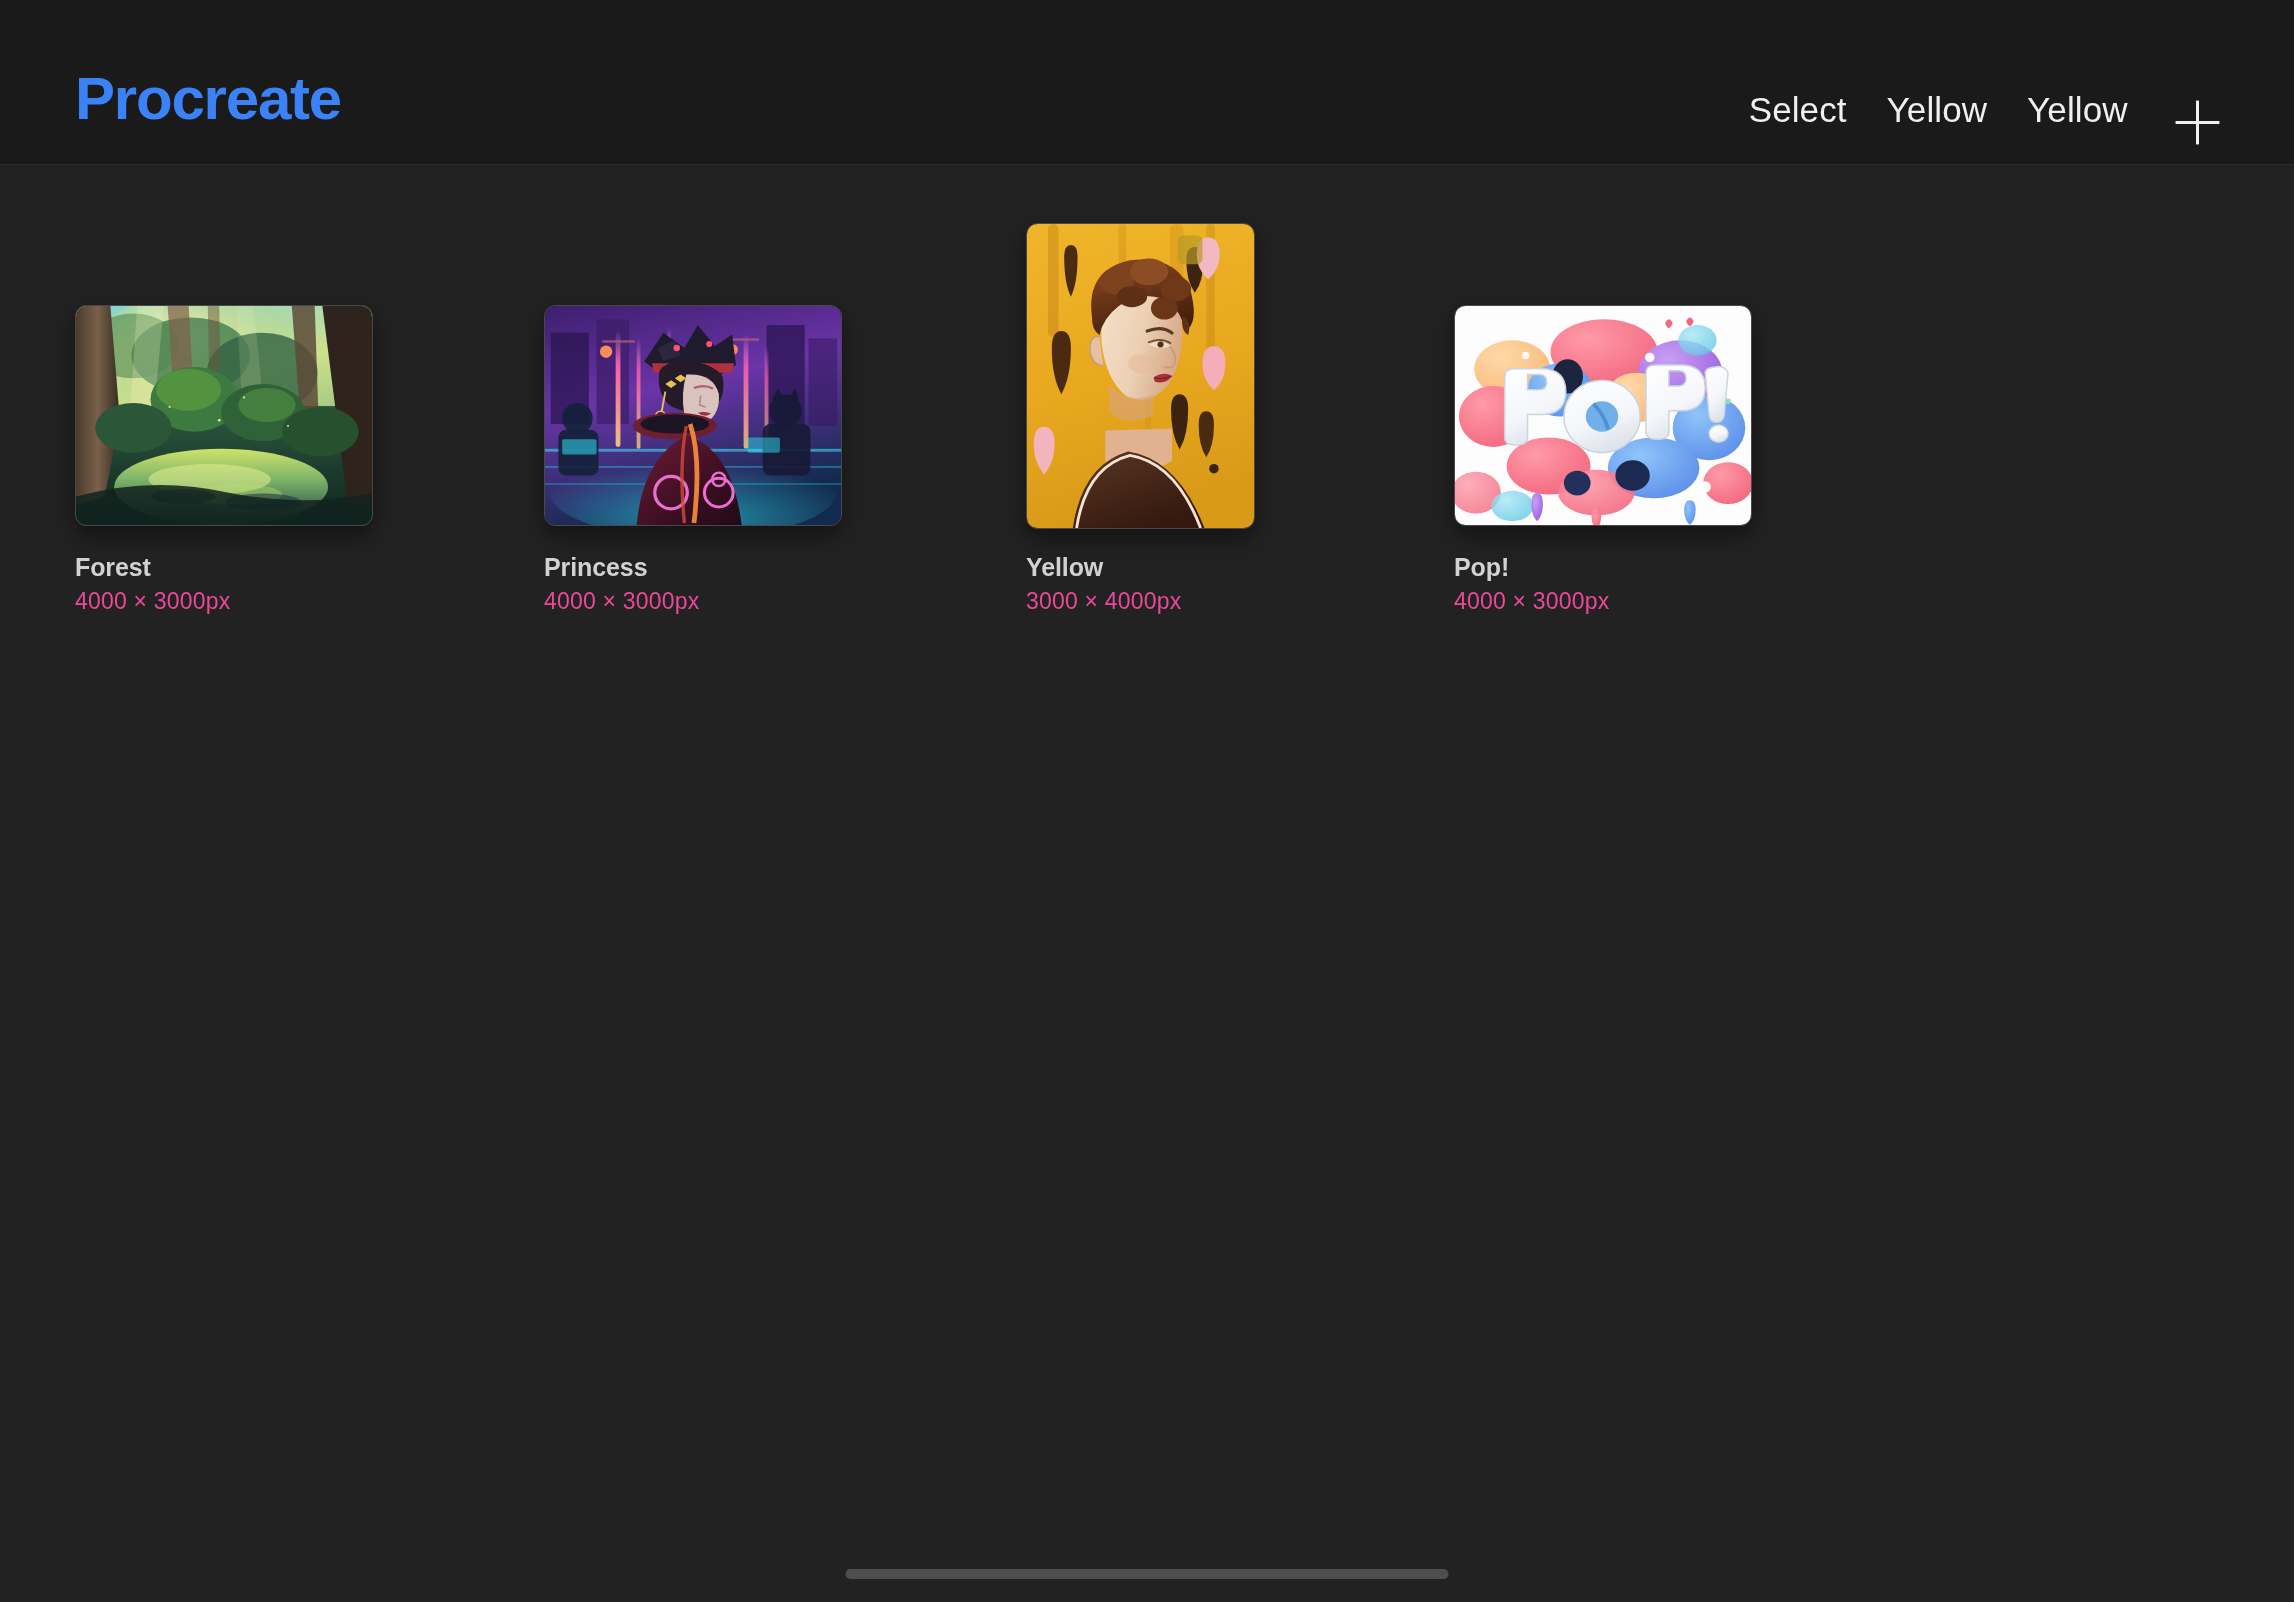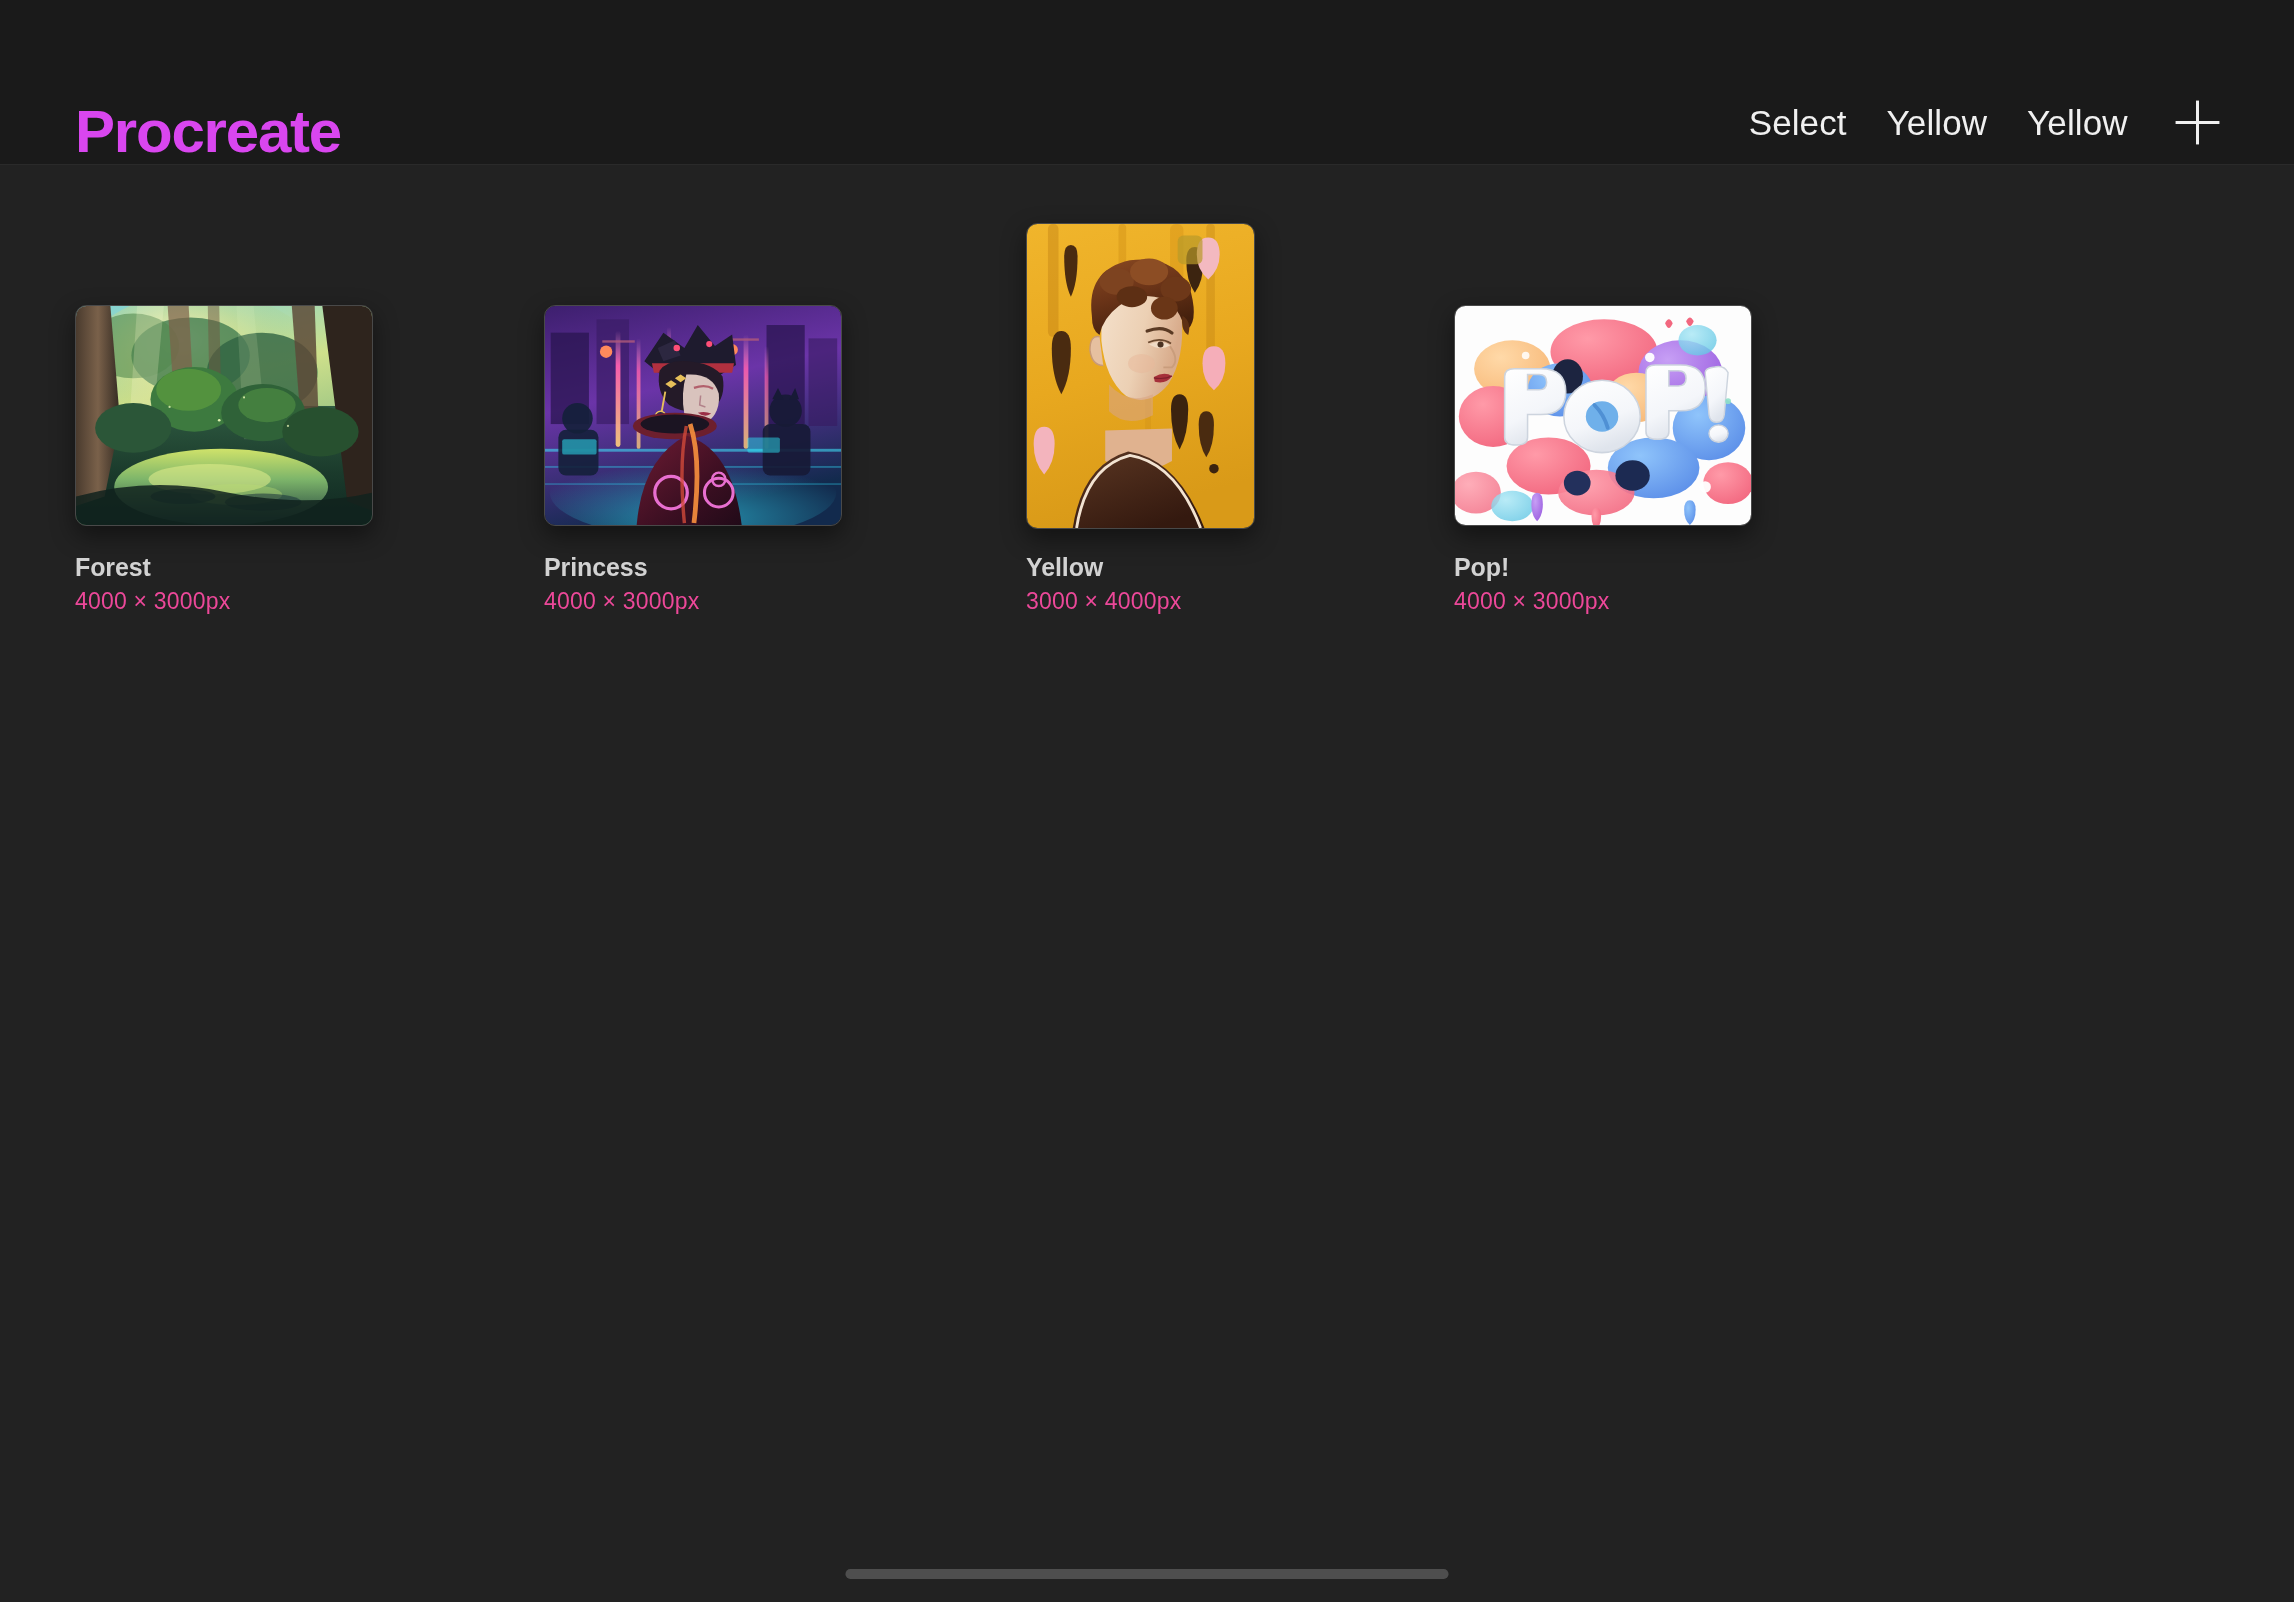--- a/index.html
+++ b/index.html
@@ -42,31 +42,30 @@
     background: #2a2a2a;
   }
   #app-title {
     position: absolute;
     left: 75px;
     top: 69px;
     font-size: 60px;
     line-height: 60px;
     font-weight: bold;
     letter-spacing: -1.2px;
-    color: #d946ef;
+    color: #3b82f6;
     white-space: nowrap;
-    margin-top: 33px;
   }
 
   #header-actions {
     position: absolute;
     right: 60px;
     top: 92px;
     display: flex;
-    align-items: center;
+    align-items: flex-start;
     gap: 0px;
   }
   .header-action {
     font-size: 35px;
     line-height: 35px;
     font-weight: 400;
     color: #f0f0f0;
     letter-spacing: 0.1px;
     padding: 0 20px;
     white-space: nowrap;

